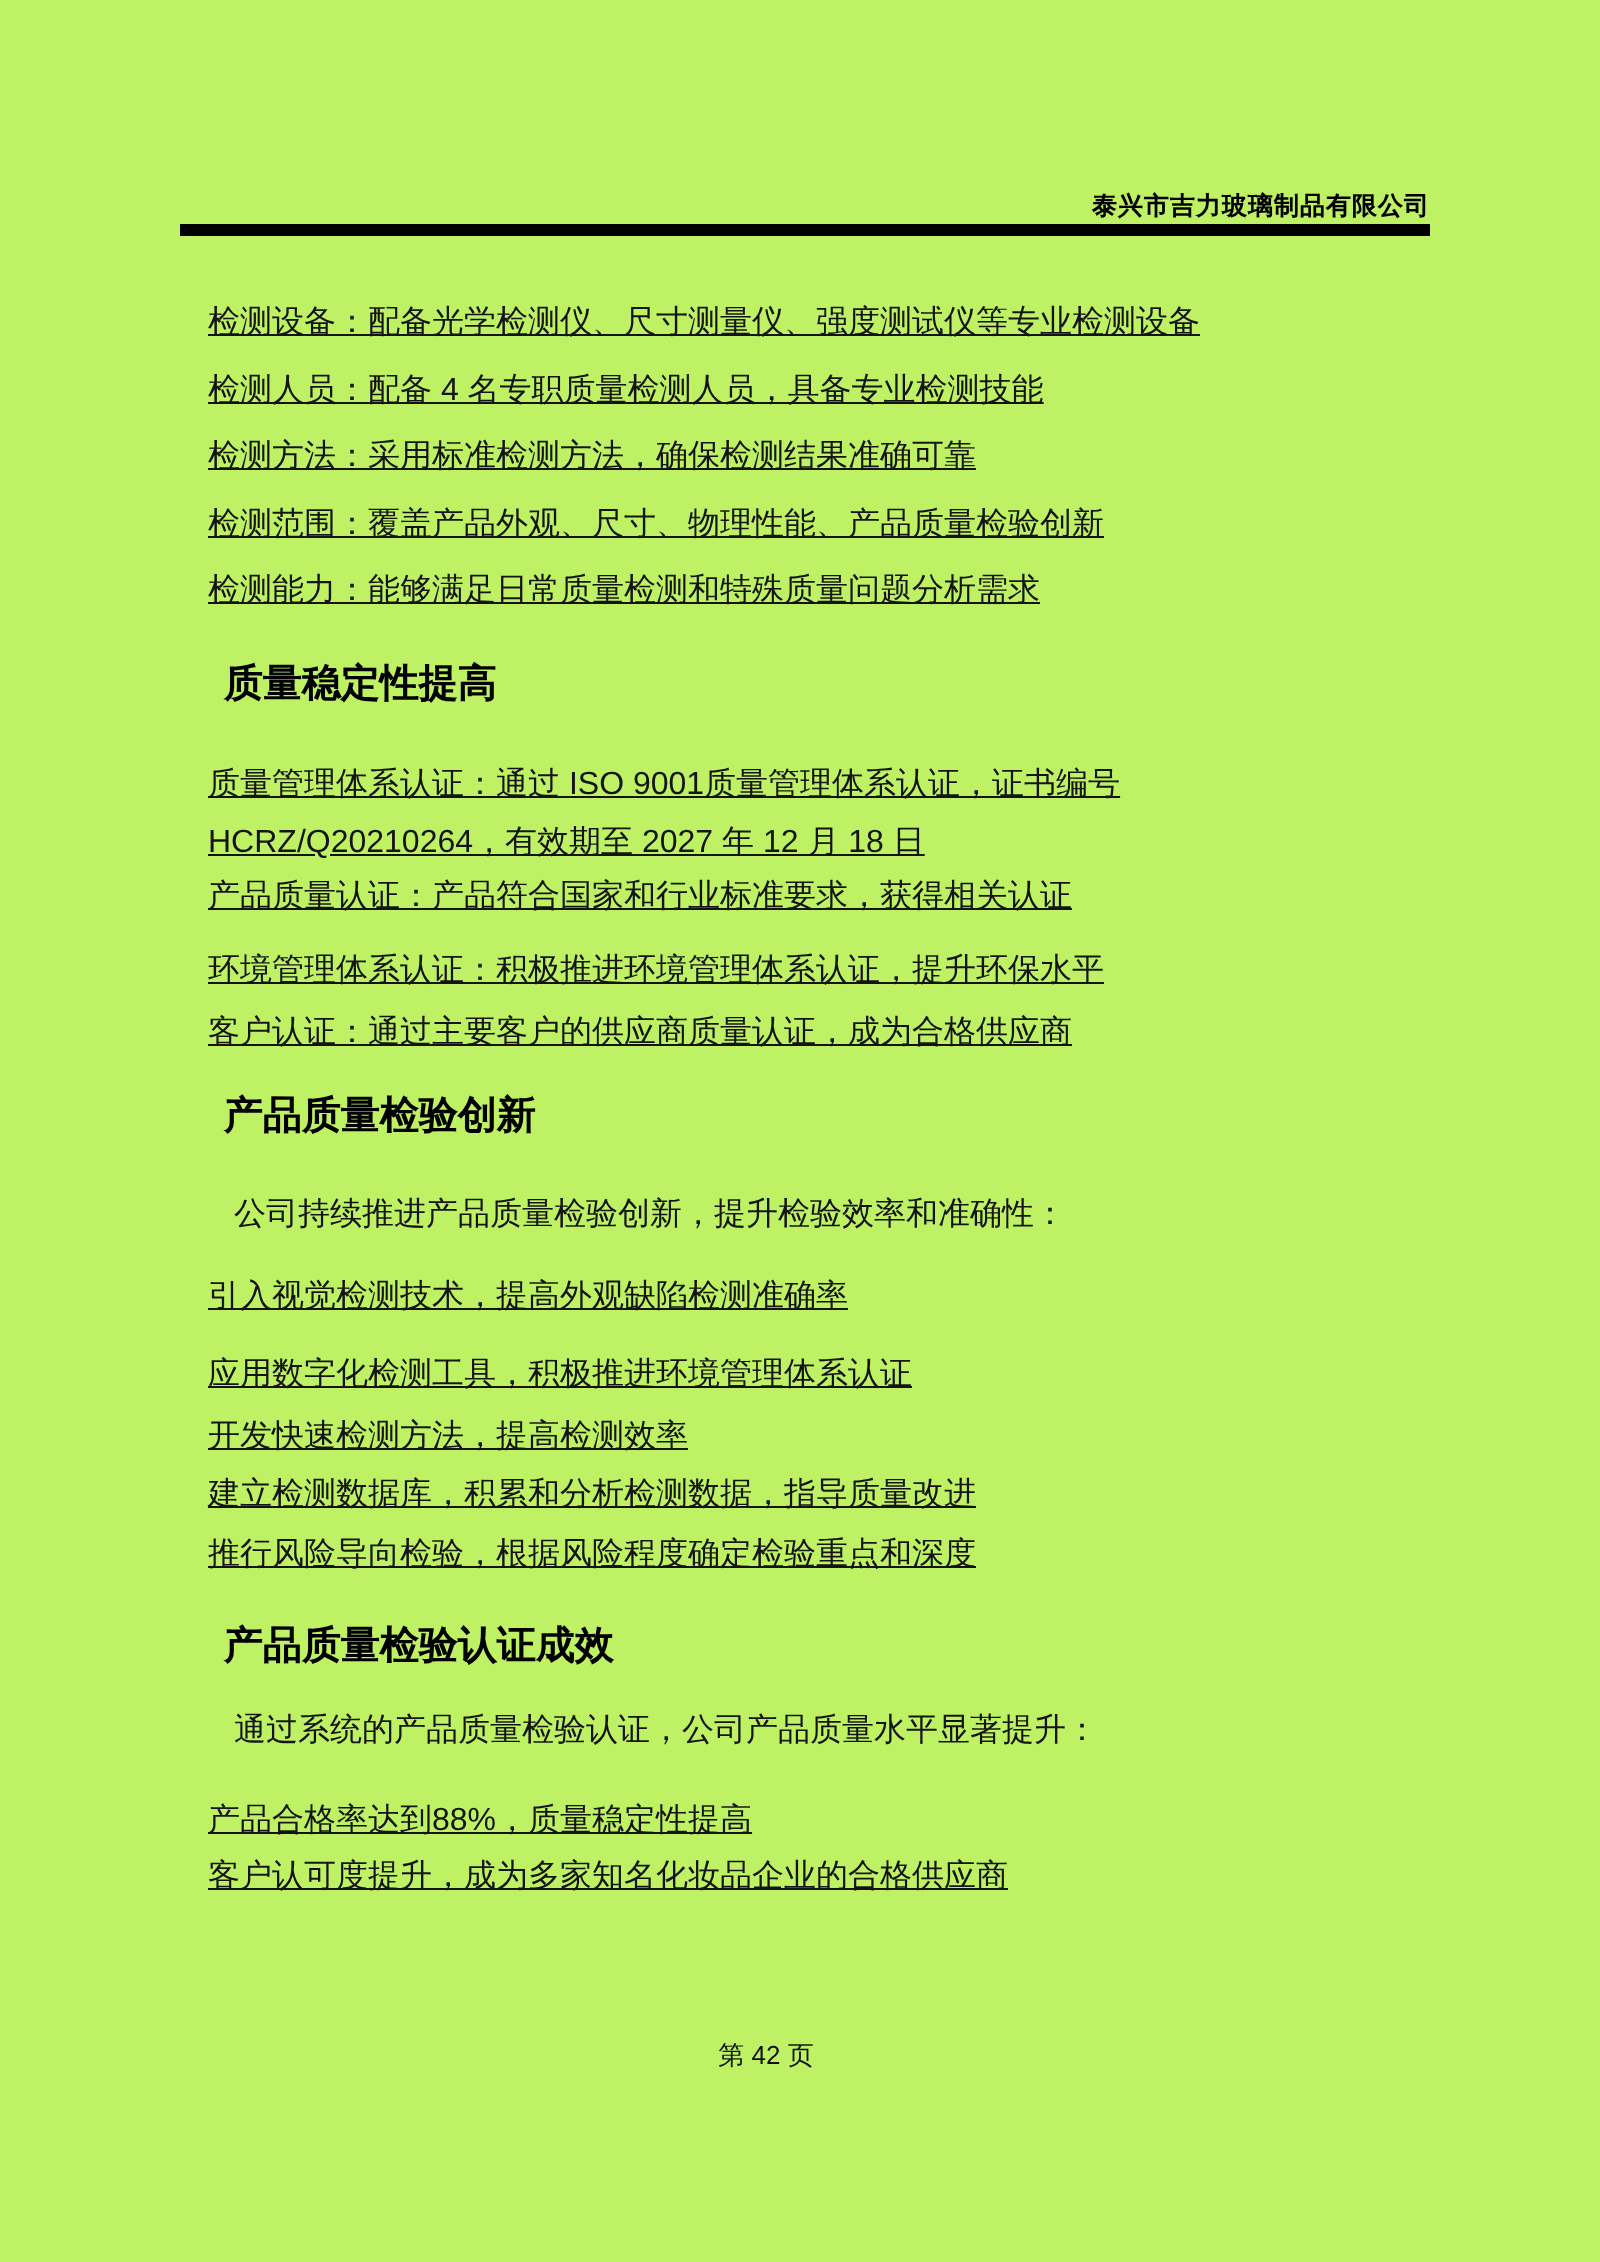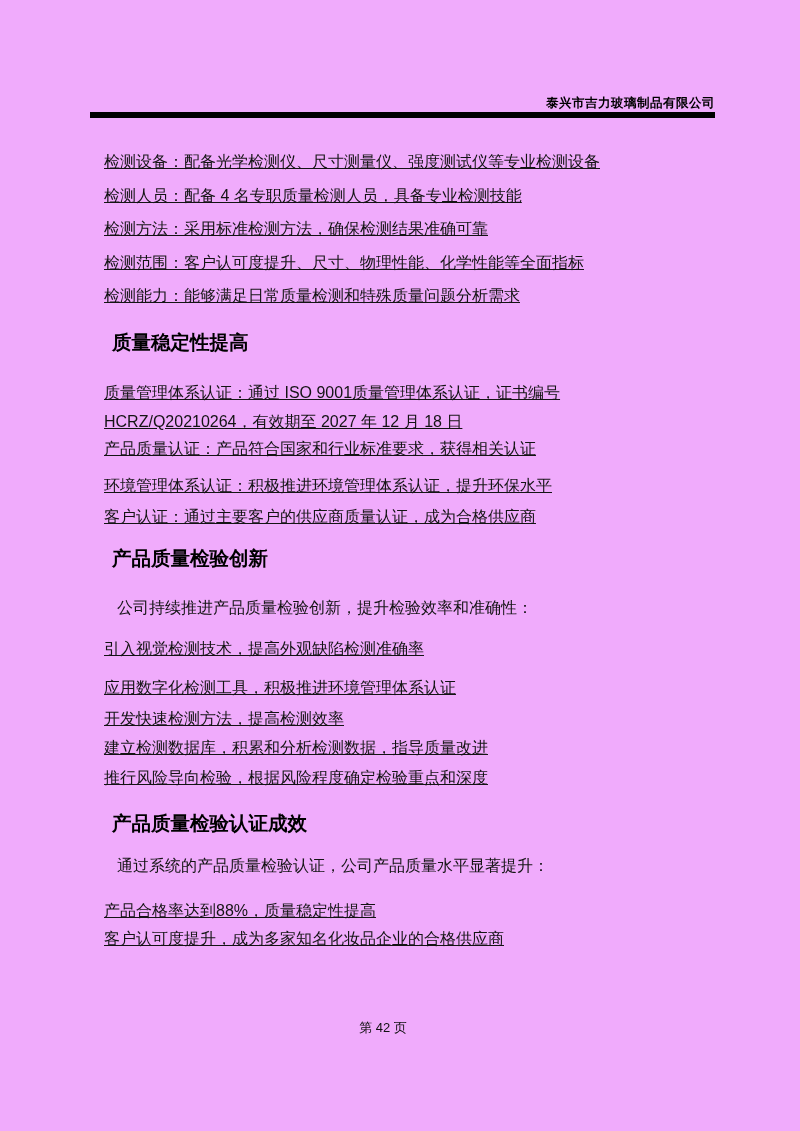--- a/index.html
+++ b/index.html
@@ -5,21 +5,21 @@
   * { box-sizing: border-box; }
   html, body { margin: 0; padding: 0; }
   body {
     width: 800px; height: 1131px;
     background: #ffffff;
     font-family: "Liberation Sans", sans-serif;
   }
   .page {
     position: relative;
     width: 800px; height: 1131px;
-    background: #f0abfc;
+    background: #bef264;
     color: #161616;
     overflow: hidden;
   }
   
   .company {
     position: absolute;
     top: 96px; left: 90px; width: 625px;
     text-align: right;
     font-size: 12.5px; font-weight: 700; color: #000;
     letter-spacing: 0.5px;
@@ -75,21 +75,21 @@
 <div class="page">
 
   <div class="company">泰兴市吉力玻璃制品有限公司</div>
   <div class="rule"></div>
 
   <div class="content">
 
     <p class="line mt32 mb14">检测设备：配备光学检测仪、尺寸测量仪、强度测试仪等专业检测设备</p>
     <p class="line mb13">检测人员：配备 4 名专职质量检测人员，具备专业检测技能</p>
     <p class="line mb14">检测方法：采用标准检测方法，确保检测结果准确可靠</p>
-    <p class="line mb13">检测范围：客户认可度提升、尺寸、物理性能、化学性能等全面指标</p>
+    <p class="line mb13">检测范围：覆盖产品外观、尺寸、物理性能、产品质量检验创新</p>
     <p class="line">检测能力：能够满足日常质量检测和特殊质量问题分析需求</p>
 
     <h2 class="heading mt24">质量稳定性提高</h2>
     <p class="line mt28 mb9">质量管理体系认证：通过 ISO 9001质量管理体系认证，证书编号</p>
     <p class="line mb7">HCRZ/Q20210264，有效期至 2027 年 12 月 18 日</p>
     <p class="line mb17">产品质量认证：产品符合国家和行业标准要求，获得相关认证</p>
     <p class="line mb11">环境管理体系认证：积极推进环境管理体系认证，提升环保水平</p>
     <p class="line">客户认证：通过主要客户的供应商质量认证，成为合格供应商</p>
 
     <h2 class="heading mt19">产品质量检验创新</h2>

